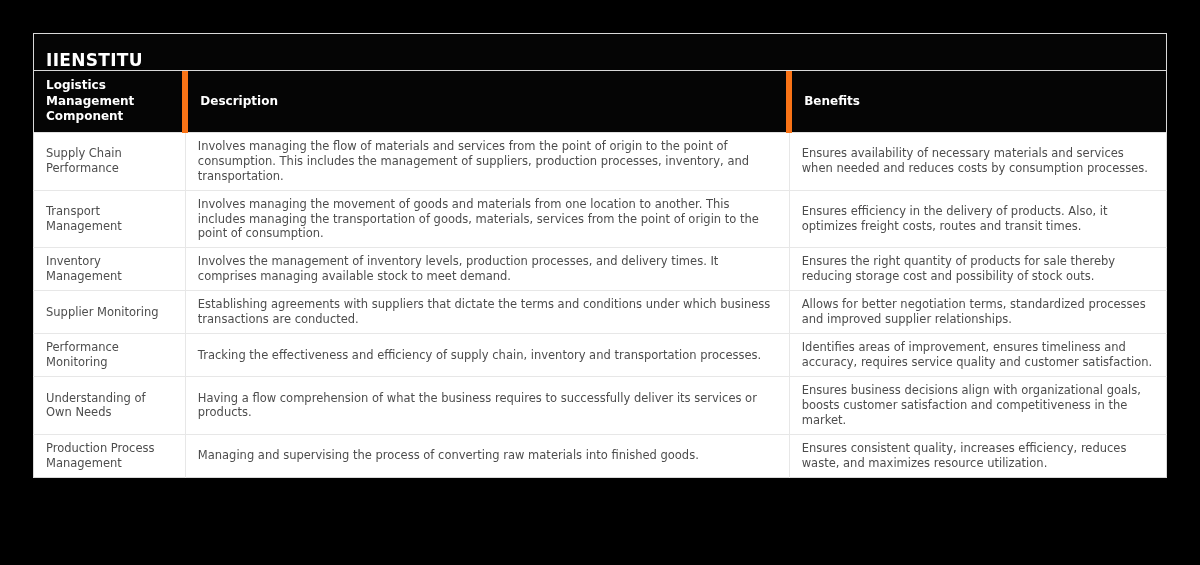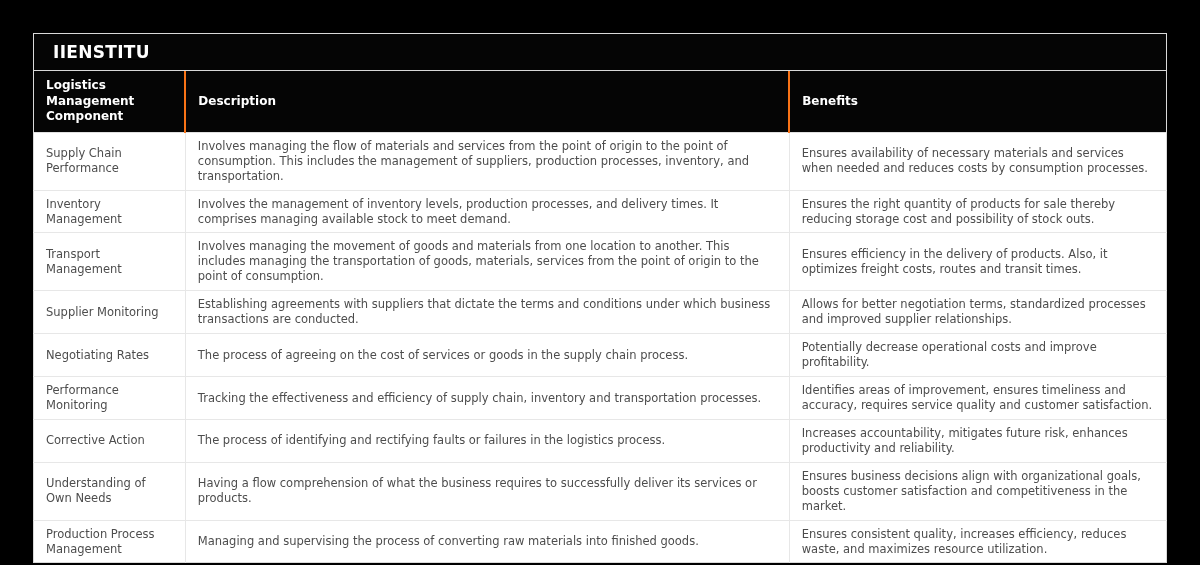--- a/index.html
+++ b/index.html
@@ -11,22 +11,22 @@
   }
   .frame {
     width: 1134px;
     margin: 33px 33px 0 33px;
   }
   .title-bar {
     background: #050505;
     border: 1px solid #d9d9d9;
     height: 38px;
     display: flex;
-    align-items: center;
-    padding: 0 19px;
+    align-items: flex-end;
+    padding: 0 12px;
     text-decoration: underline;
   }
   .title-bar .brand {
     color: #ffffff;
     font-size: 17px;
     font-weight: bold;
     letter-spacing: 0.3px;
   }
   table.data-table {
     width: 100%;
@@ -40,21 +40,21 @@
   col.c-description { width: 53.3%; }
   col.c-benefits { width: 33.3%; }
   thead th {
     background: #050505;
     color: #ffffff;
     font-size: 12px;
     font-weight: bold;
     text-align: left;
     vertical-align: middle;
     padding: 7px 12px;
-    border-right: 2px solid #f97316;
+    border-right: 6px solid #f97316;
     border-bottom: 1px solid #e0e0e0;
     height: 42px;
     line-height: 1.3;
   }
   thead th:last-child { border-right: none; }
   tbody td {
     font-size: 11.5px;
     color: #4d4d4d;
     line-height: 1.3;
     padding: 6px 12px;
@@ -87,54 +87,44 @@
       </tr>
     </thead>
     <tbody>
   <tr>
     <td>Supply Chain Performance</td>
     <td>Involves managing the flow of materials and services from the point of origin to the point of consumption. This includes the management of suppliers, production processes, inventory, and transportation.</td>
     <td>Ensures availability of necessary materials and services when needed and reduces costs by consumption processes.</td>
   </tr>
 
   <tr>
+    <td>Transport Management</td>
+    <td>Involves managing the movement of goods and materials from one location to another. This includes managing the transportation of goods, materials, services from the point of origin to the point of consumption.</td>
+    <td>Ensures efficiency in the delivery of products. Also, it optimizes freight costs, routes and transit times.</td>
+  </tr>
+
+  <tr>
     <td>Inventory Management</td>
     <td>Involves the management of inventory levels, production processes, and delivery times. It comprises managing available stock to meet demand.</td>
     <td>Ensures the right quantity of products for sale thereby reducing storage cost and possibility of stock outs.</td>
-  </tr>
-
-  <tr>
-    <td>Transport Management</td>
-    <td>Involves managing the movement of goods and materials from one location to another. This includes managing the transportation of goods, materials, services from the point of origin to the point of consumption.</td>
-    <td>Ensures efficiency in the delivery of products. Also, it optimizes freight costs, routes and transit times.</td>
   </tr>
 
   <tr>
     <td>Supplier Monitoring</td>
     <td>Establishing agreements with suppliers that dictate the terms and conditions under which business transactions are conducted.</td>
     <td>Allows for better negotiation terms, standardized processes and improved supplier relationships.</td>
   </tr>
 
-  <tr>
-    <td>Negotiating Rates</td>
-    <td>The process of agreeing on the cost of services or goods in the supply chain process.</td>
-    <td>Potentially decrease operational costs and improve profitability.</td>
-  </tr>
 
   <tr>
     <td>Performance Monitoring</td>
     <td>Tracking the effectiveness and efficiency of supply chain, inventory and transportation processes.</td>
     <td>Identifies areas of improvement, ensures timeliness and accuracy, requires service quality and customer satisfaction.</td>
   </tr>
 
-  <tr>
-    <td>Corrective Action</td>
-    <td>The process of identifying and rectifying faults or failures in the logistics process.</td>
-    <td>Increases accountability, mitigates future risk, enhances productivity and reliability.</td>
-  </tr>
 
   <tr>
     <td>Understanding of Own Needs</td>
     <td>Having a flow comprehension of what the business requires to successfully deliver its services or products.</td>
     <td>Ensures business decisions align with organizational goals, boosts customer satisfaction and competitiveness in the market.</td>
   </tr>
 
   <tr>
     <td>Production Process Management</td>
     <td>Managing and supervising the process of converting raw materials into finished goods.</td>

